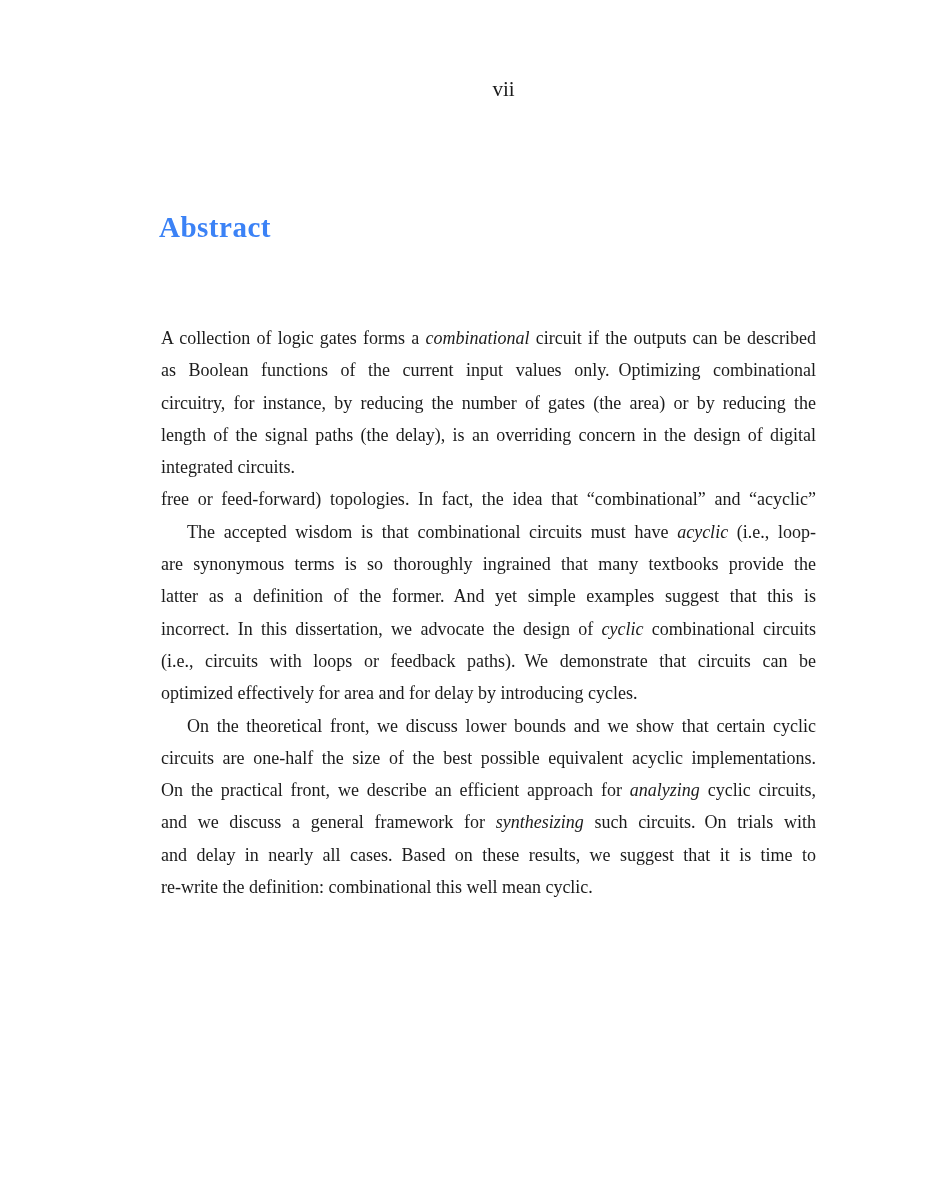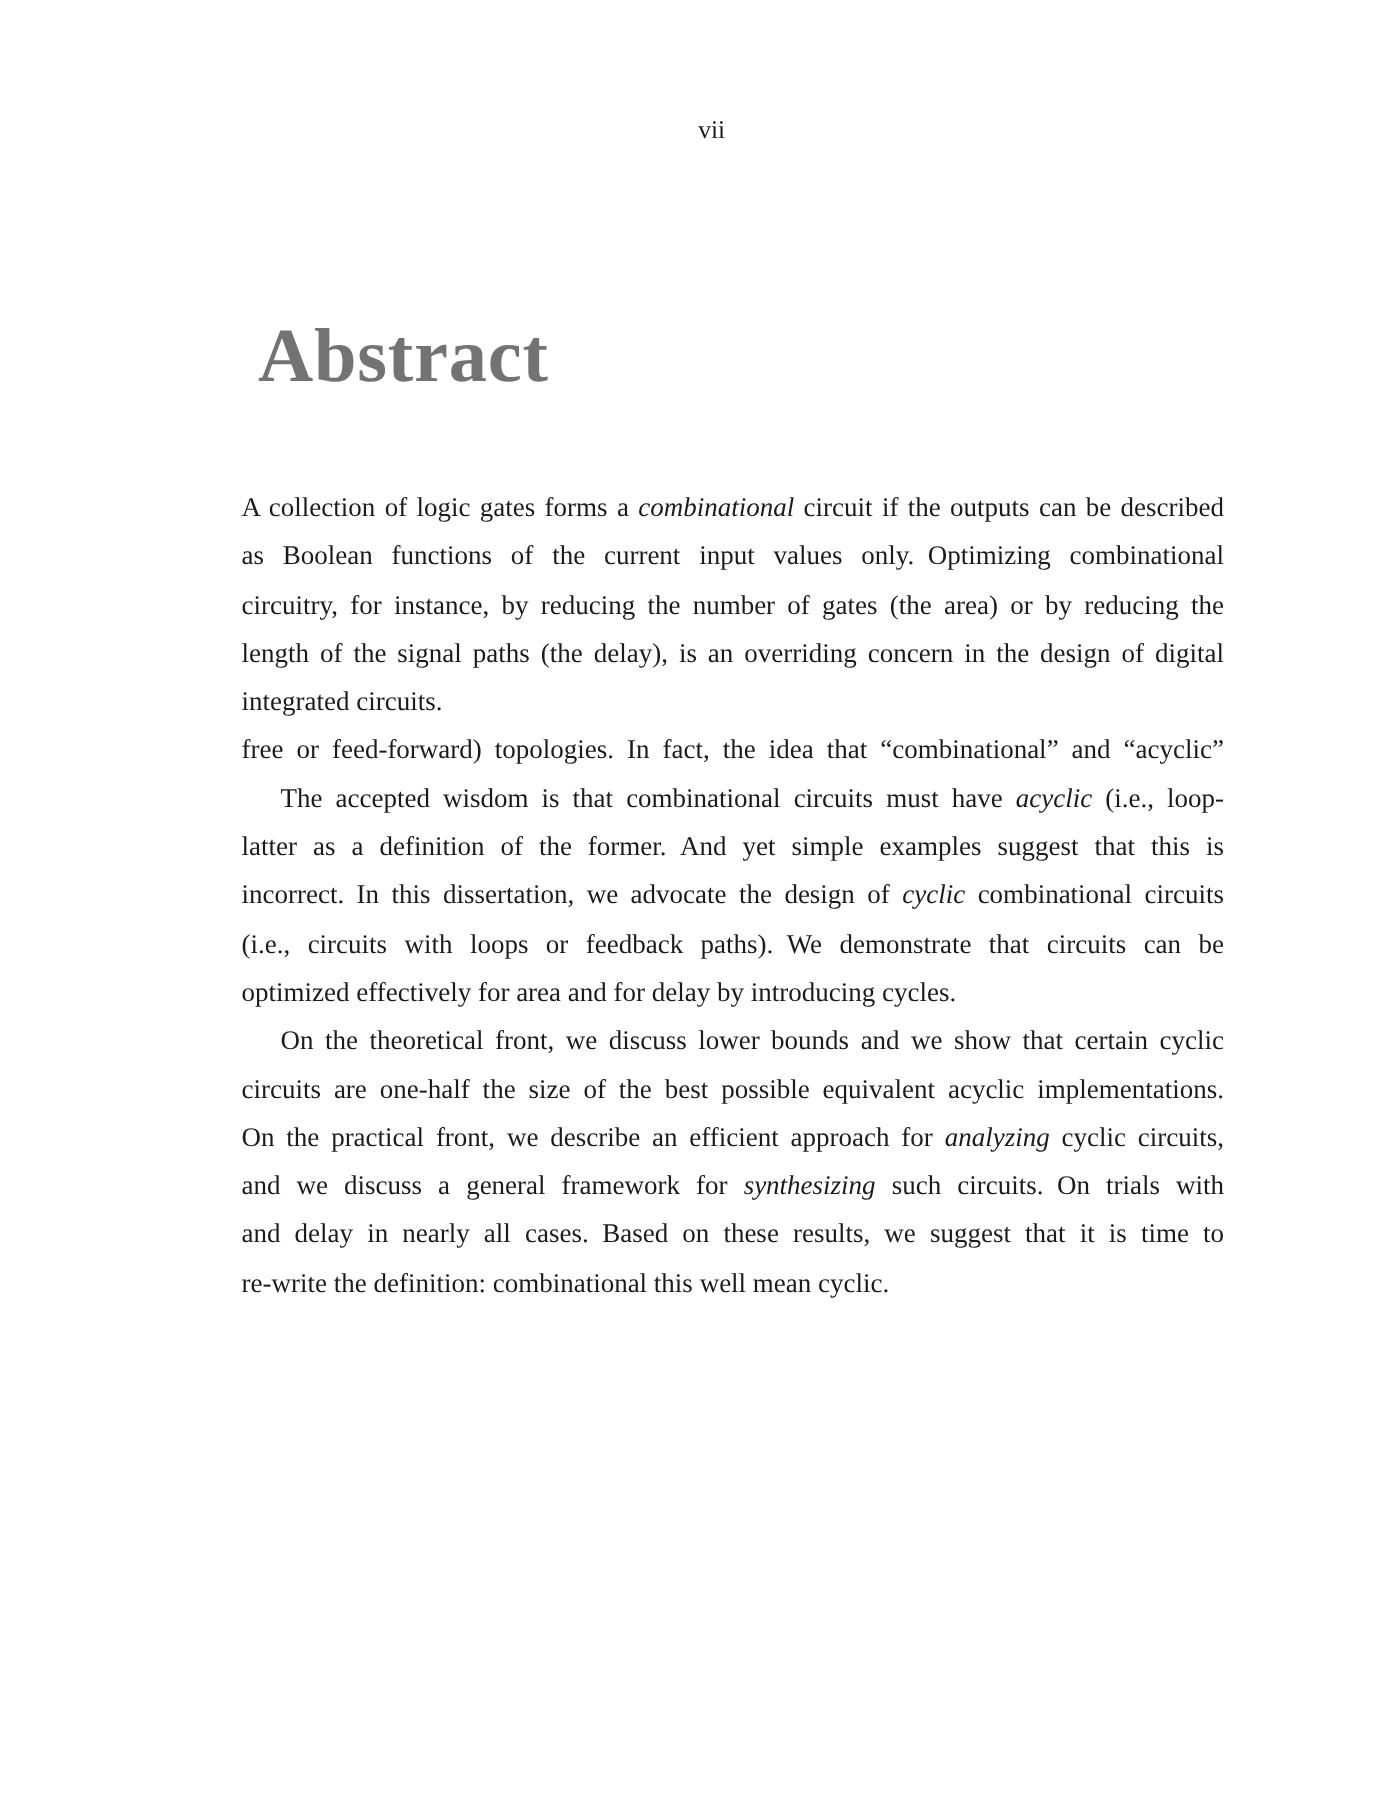--- a/index.html
+++ b/index.html
@@ -11,36 +11,36 @@
     position: relative;
     width: 926px;
     height: 1198px;
     background: #ffffff;
     font-family: "Liberation Serif", "DejaVu Serif", serif;
     color: #1b1b1b;
     overflow: hidden;
   }
   .pagenum {
     position: absolute;
-    left: 147px;
+    left: 176px;
     top: 78px;
     width: 655px;
     text-align: center;
-    font-size: 17px;
+    font-size: 21px;
     line-height: 1.1;
   }
   .heading {
     position: absolute;
-    left: 172px;
+    left: 159px;
     top: 212px;
     margin: 0;
-    font-size: 51px;
+    font-size: 29px;
     font-weight: bold;
     letter-spacing: 0.5px;
-    color: #737373;
+    color: #3b82f6;
     line-height: 1.05;
   }
   .bodytext {
     position: absolute;
     left: 161px;
     top: 322px;
     width: 655px;
     font-size: 18px;
     line-height: 32.3px;
   }
@@ -71,20 +71,21 @@
       <div class="paragraph">
         <div class="line"><span>A collection of logic gates forms a </span><span class="it">combinational</span><span> circuit if the outputs can be described</span></div>
         <div class="line"><span>as Boolean functions of the current input values only. Optimizing combinational</span></div>
         <div class="line"><span>circuitry, for instance, by reducing the number of gates (the area) or by reducing the</span></div>
         <div class="line"><span>length of the signal paths (the delay), is an overriding concern in the design of digital</span></div>
         <div class="line last"><span>integrated circuits.</span></div>
       </div>
       <div class="paragraph">
         <div class="line"><span>free or feed-forward) topologies. In fact, the idea that “combinational” and “acyclic”</span></div>
         <div class="line indent"><span>The accepted wisdom is that combinational circuits must have </span><span class="it">acyclic</span><span> (i.e., loop-</span></div>
+        <div class="line"><span>are synonymous terms is so thoroughly ingrained that many textbooks provide the</span></div>
         <div class="line"><span>latter as a definition of the former. And yet simple examples suggest that this is</span></div>
         <div class="line"><span>incorrect. In this dissertation, we advocate the design of </span><span class="it">cyclic</span><span> combinational circuits</span></div>
         <div class="line"><span>(i.e., circuits with loops or feedback paths). We demonstrate that circuits can be</span></div>
         <div class="line last"><span>optimized effectively for area and for delay by introducing cycles.</span></div>
       </div>
       <div class="paragraph">
         <div class="line indent"><span>On the theoretical front, we discuss lower bounds and we show that certain cyclic</span></div>
         <div class="line"><span>circuits are one-half the size of the best possible equivalent acyclic implementations.</span></div>
         <div class="line"><span>On the practical front, we describe an efficient approach for </span><span class="it">analyzing</span><span> cyclic circuits,</span></div>
         <div class="line"><span>and we discuss a general framework for </span><span class="it">synthesizing</span><span> such circuits. On trials with</span></div>

